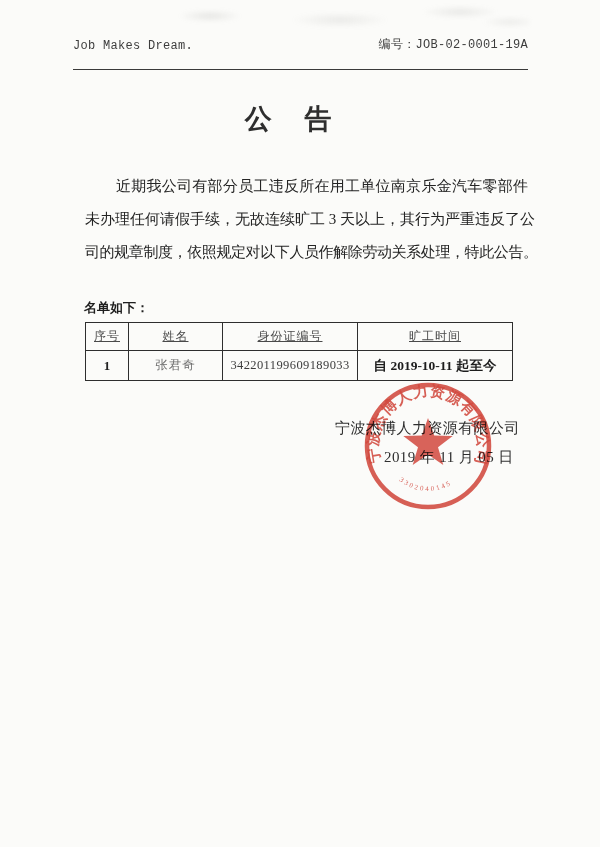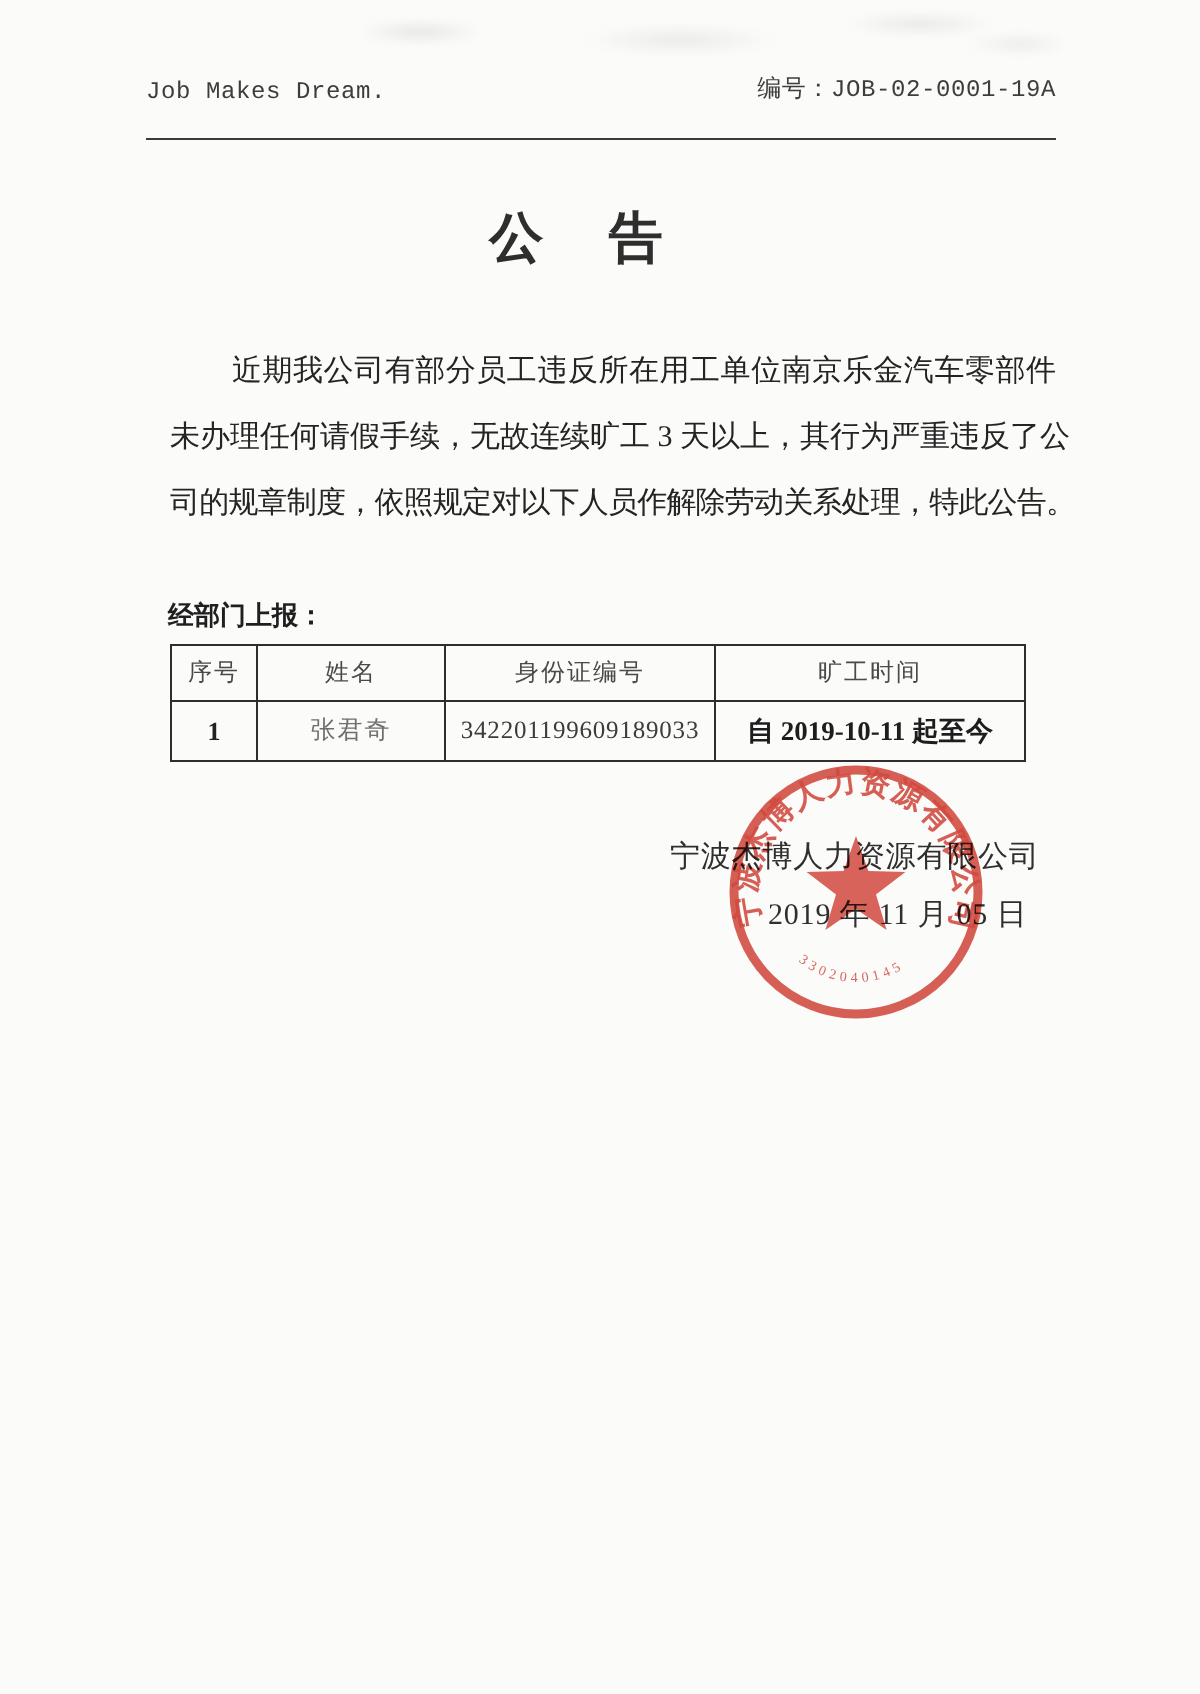--- a/index.html
+++ b/index.html
@@ -57,21 +57,21 @@
   }
   .roster-table{
     position:absolute;left:85px;top:322px;
     border-collapse:collapse;table-layout:fixed;width:427px;
   }
   .roster-table th,.roster-table td{
     border:1px solid #2e2e2e;
     text-align:center;vertical-align:middle;
     padding:0;overflow:hidden;
   }
-  .roster-table th{height:27px;font-size:12px;font-weight:400;color:#4a4a4a;letter-spacing:1px;}
+  .roster-table th{height:27px;font-size:12px;font-weight:400;color:#4a4a4a;letter-spacing:1px;text-decoration:underline;}
   .roster-table td{height:29px;font-size:12.5px;}
   .col-no{width:43px;} .col-name{width:94px;} .col-id{width:135px;} .col-time{width:155px;}
   td.cell-no{font-weight:700;font-size:13px;color:#222;}
   td.cell-name{color:#6f6f6f;letter-spacing:1px;}
   td.cell-id{color:#3c3c3c;letter-spacing:.4px;}
   td.cell-time{font-weight:700;font-size:13.5px;color:#1d1d1d;}
   .signature-company{
     position:absolute;left:335px;top:419px;
     font-size:15px;color:#2f2f2f;letter-spacing:.4px;
   }
@@ -99,21 +99,21 @@
   </div>
 
   <div class="notice-title">公 告</div>
 
   <div class="body-block">
     <div class="body-line">近期我公司有部分员工违反所在用工单位南京乐金汽车零部件</div>
     <div class="body-line">未办理任何请假手续，无故连续旷工 3 天以上，其行为严重违反了公</div>
     <div class="body-line">司的规章制度，依照规定对以下人员作解除劳动关系处理，特此公告。</div>
   </div>
 
-  <div class="list-label">经部门上报：</div>
+  <div class="list-label">名单如下：</div>
 
   <table class="roster-table">
     <colgroup>
       <col class="col-no">
         <col class="col-name">
         <col class="col-id">
         <col class="col-time">
     </colgroup>
     <thead>
       <tr>

